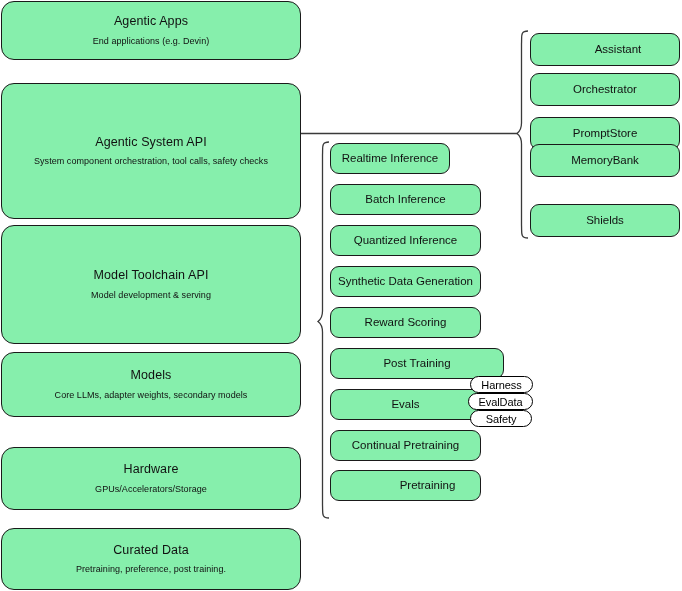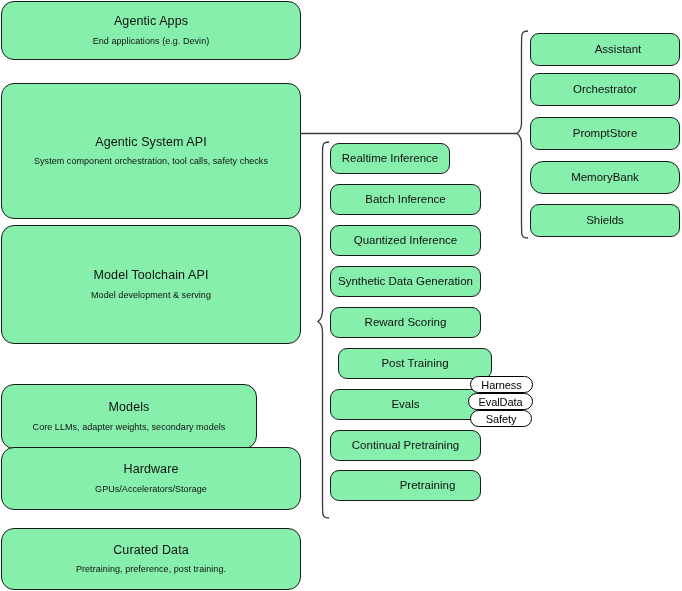--- a/index.html
+++ b/index.html
@@ -125,21 +125,21 @@
   <div class="node layer" style="left:1px; top:83px; width:300px; height:136px;">
     <div class="title">Agentic System API</div>
     <div class="subtitle">System component orchestration, tool calls, safety checks</div>
   </div>
 
   <div class="node layer" style="left:1px; top:225px; width:300px; height:119px;">
     <div class="title">Model Toolchain API</div>
     <div class="subtitle">Model development &amp; serving</div>
   </div>
 
-  <div class="node layer" style="left:1px; top:384px; width:256px; height:65px;text-align:center;">
+  <div class="node layer" style="left:1px; top:352px; width:300px; height:65px;text-align:center;">
     <div class="title">Models</div>
     <div class="subtitle">Core LLMs, adapter weights, secondary models</div>
   </div>
 
   <div class="node layer" style="left:1px; top:447px; width:300px; height:63px;">
     <div class="title">Hardware</div>
     <div class="subtitle">GPUs/Accelerators/Storage</div>
   </div>
 
   <div class="node layer" style="left:1px; top:528px; width:300px; height:62px;">
@@ -155,21 +155,21 @@
   </div>
   <div class="node chip" style="left:330px; top:225px; width:151px; height:31px;">
     <span>Quantized Inference</span>
   </div>
   <div class="node chip" style="left:330px; top:266px; width:151px; height:31px;">
     <span>Synthetic Data Generation</span>
   </div>
   <div class="node chip" style="left:330px; top:307px; width:151px; height:31px;">
     <span>Reward Scoring</span>
   </div>
-  <div class="node chip" style="left:330px; top:348px; width:154px; height:31px;margin-left:8px;">
+  <div class="node chip" style="left:330px; top:348px; width:174px; height:31px;">
     <span>Post Training</span>
   </div>
   <div class="node chip" style="left:330px; top:389px; width:151px; height:31px;">
     <span>Evals</span>
   </div>
   <div class="node chip" style="left:330px; top:430px; width:151px; height:31px;">
     <span>Continual Pretraining</span>
   </div>
   <div class="node chip" style="left:330px; top:470px; width:151px; height:31px;padding-left:44px;">
     <span>Pretraining</span>
@@ -187,20 +187,20 @@
 
   <div class="node chip" style="left:530px; top:33px; width:150px; height:33px;padding-left:26px;">
     <span>Assistant</span>
   </div>
   <div class="node chip" style="left:530px; top:73px; width:150px; height:33px;">
     <span>Orchestrator</span>
   </div>
   <div class="node chip" style="left:530px; top:117px; width:150px; height:33px;">
     <span>PromptStore</span>
   </div>
-  <div class="node chip" style="left:530px; top:161px; width:150px; height:33px;border-radius:13px;">
+  <div class="node chip" style="left:530px; top:144px; width:150px; height:33px;">
     <span>MemoryBank</span>
   </div>
   <div class="node chip" style="left:530px; top:204px; width:150px; height:33px;">
     <span>Shields</span>
   </div>
 
 </div>
 
 </body></html>

